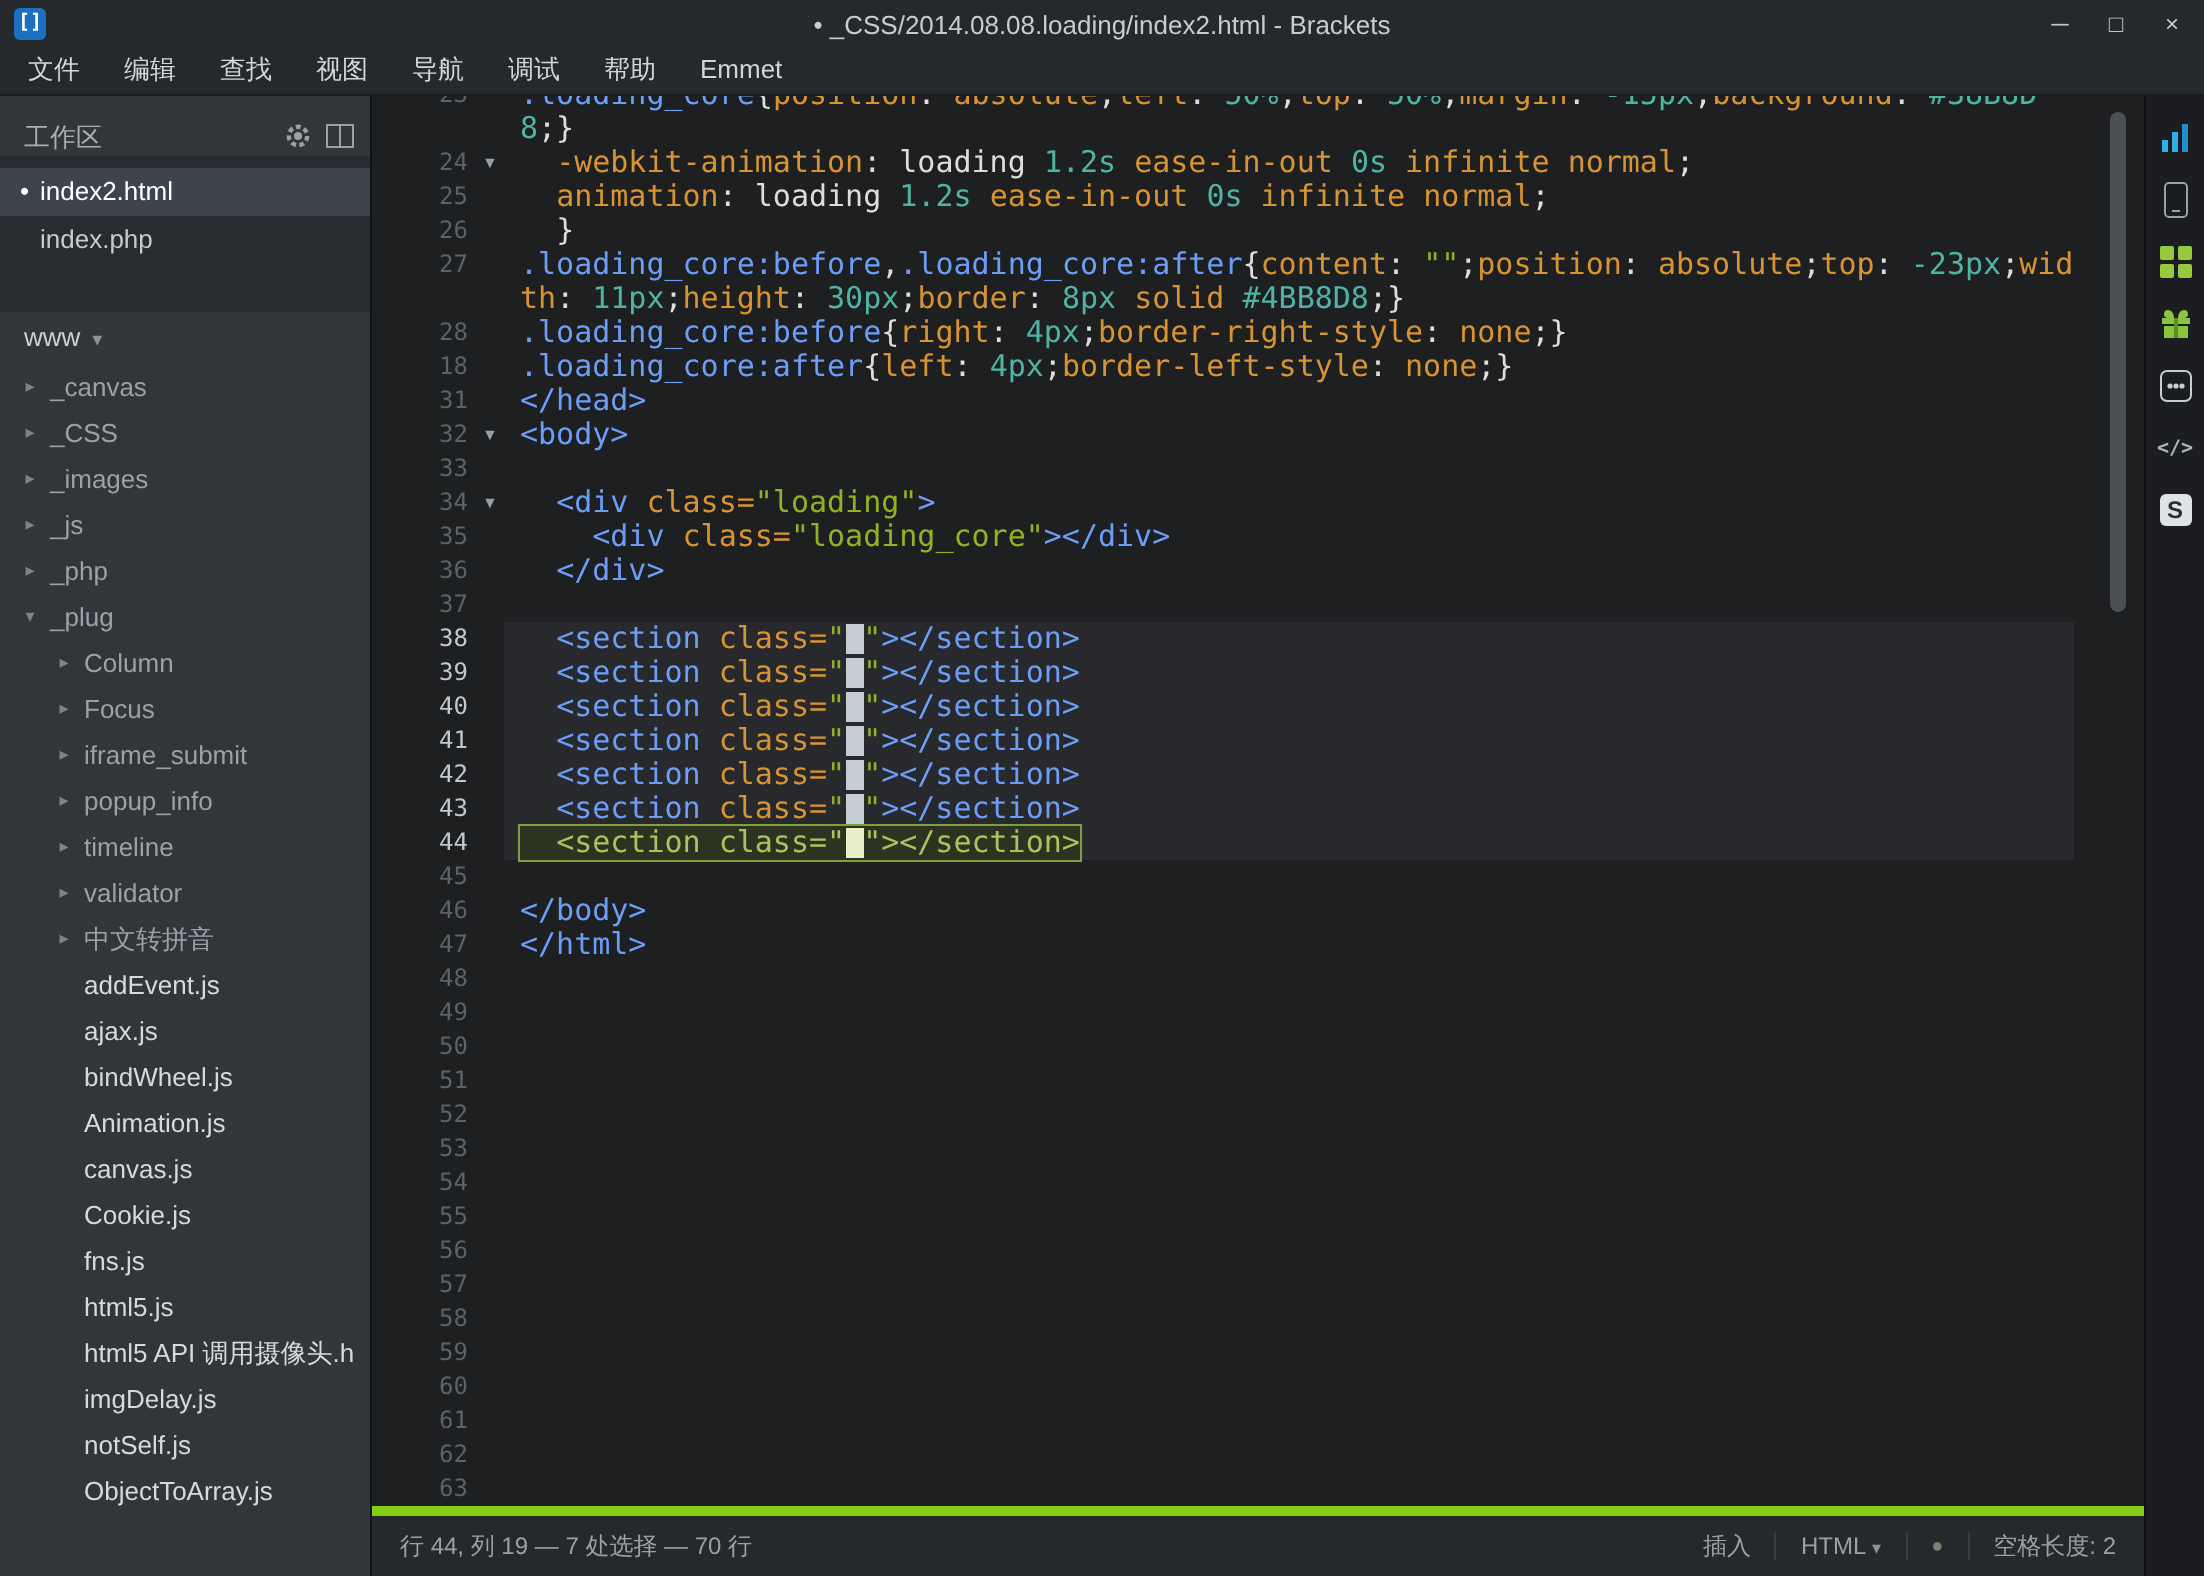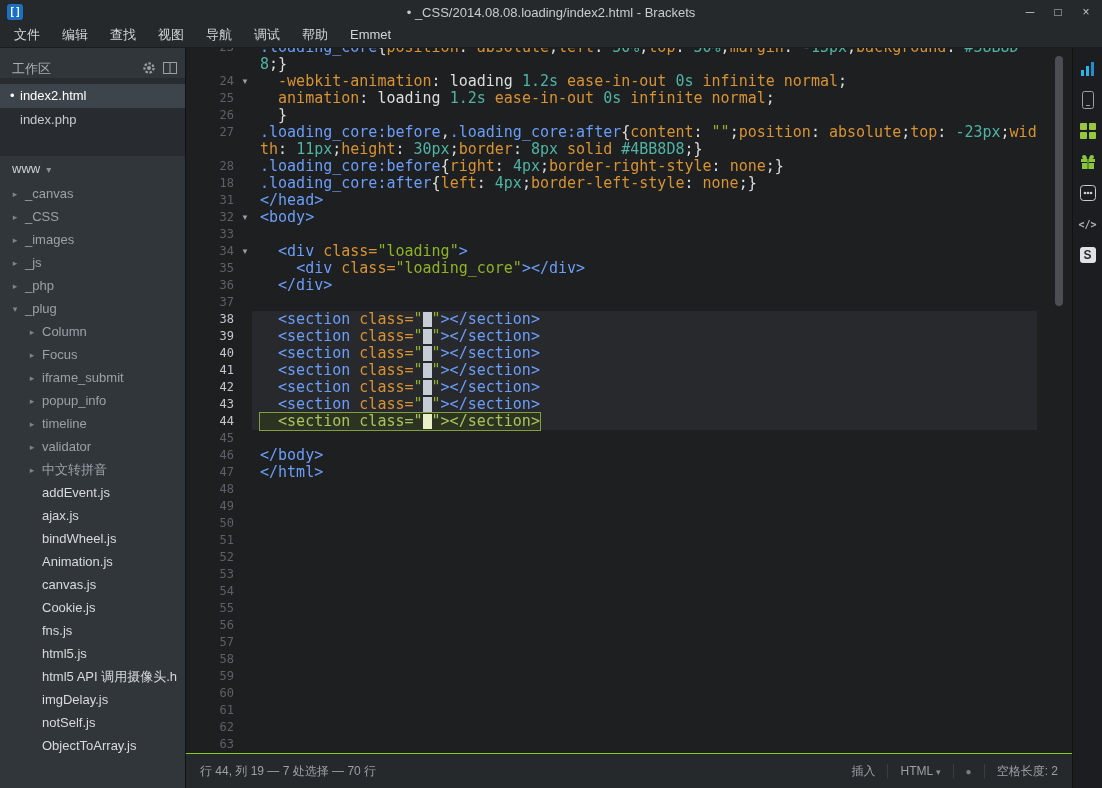--- a/index.html
+++ b/index.html
@@ -63,21 +63,21 @@
   .ext-toolbar{position:absolute;top:48px;right:0;bottom:0;width:30px;background:#1b1d20;
                border-left:1px solid #101214;display:flex;flex-direction:column;align-items:center;
                padding-top:12px;gap:13px}
   .ext-icon{width:18px;height:18px;display:flex;align-items:center;justify-content:center;
             color:#aeb4b8;font:bold 10px "DejaVu Sans Mono",monospace}
   .s-badge{width:16px;height:16px;background:#dfe3e6;color:#2a2d30;border-radius:3px;
            font:bold 12px/16px "Liberation Sans",sans-serif;text-align:center}
 
   
   .statusbar{position:absolute;left:186px;right:30px;bottom:0;height:35px;background:#26292c;
-             border-top:1px solid #84cc16;display:flex;justify-content:space-between;align-items:center;
+             border-top:5px solid #84cc16;display:flex;justify-content:space-between;align-items:center;
              padding:0 14px;font-size:12px;color:#9aa0a5}
   .sb-right{display:flex;align-items:center;gap:12px}
   .sb-sep{width:1px;height:14px;background:#3a3e42}
   .sb-dot{color:#7b8076;font-size:10px}
   .sb-caret{font-size:9px;color:#8b9196}
 </style>
 </head>
 <body>
 
 <div class="app">

